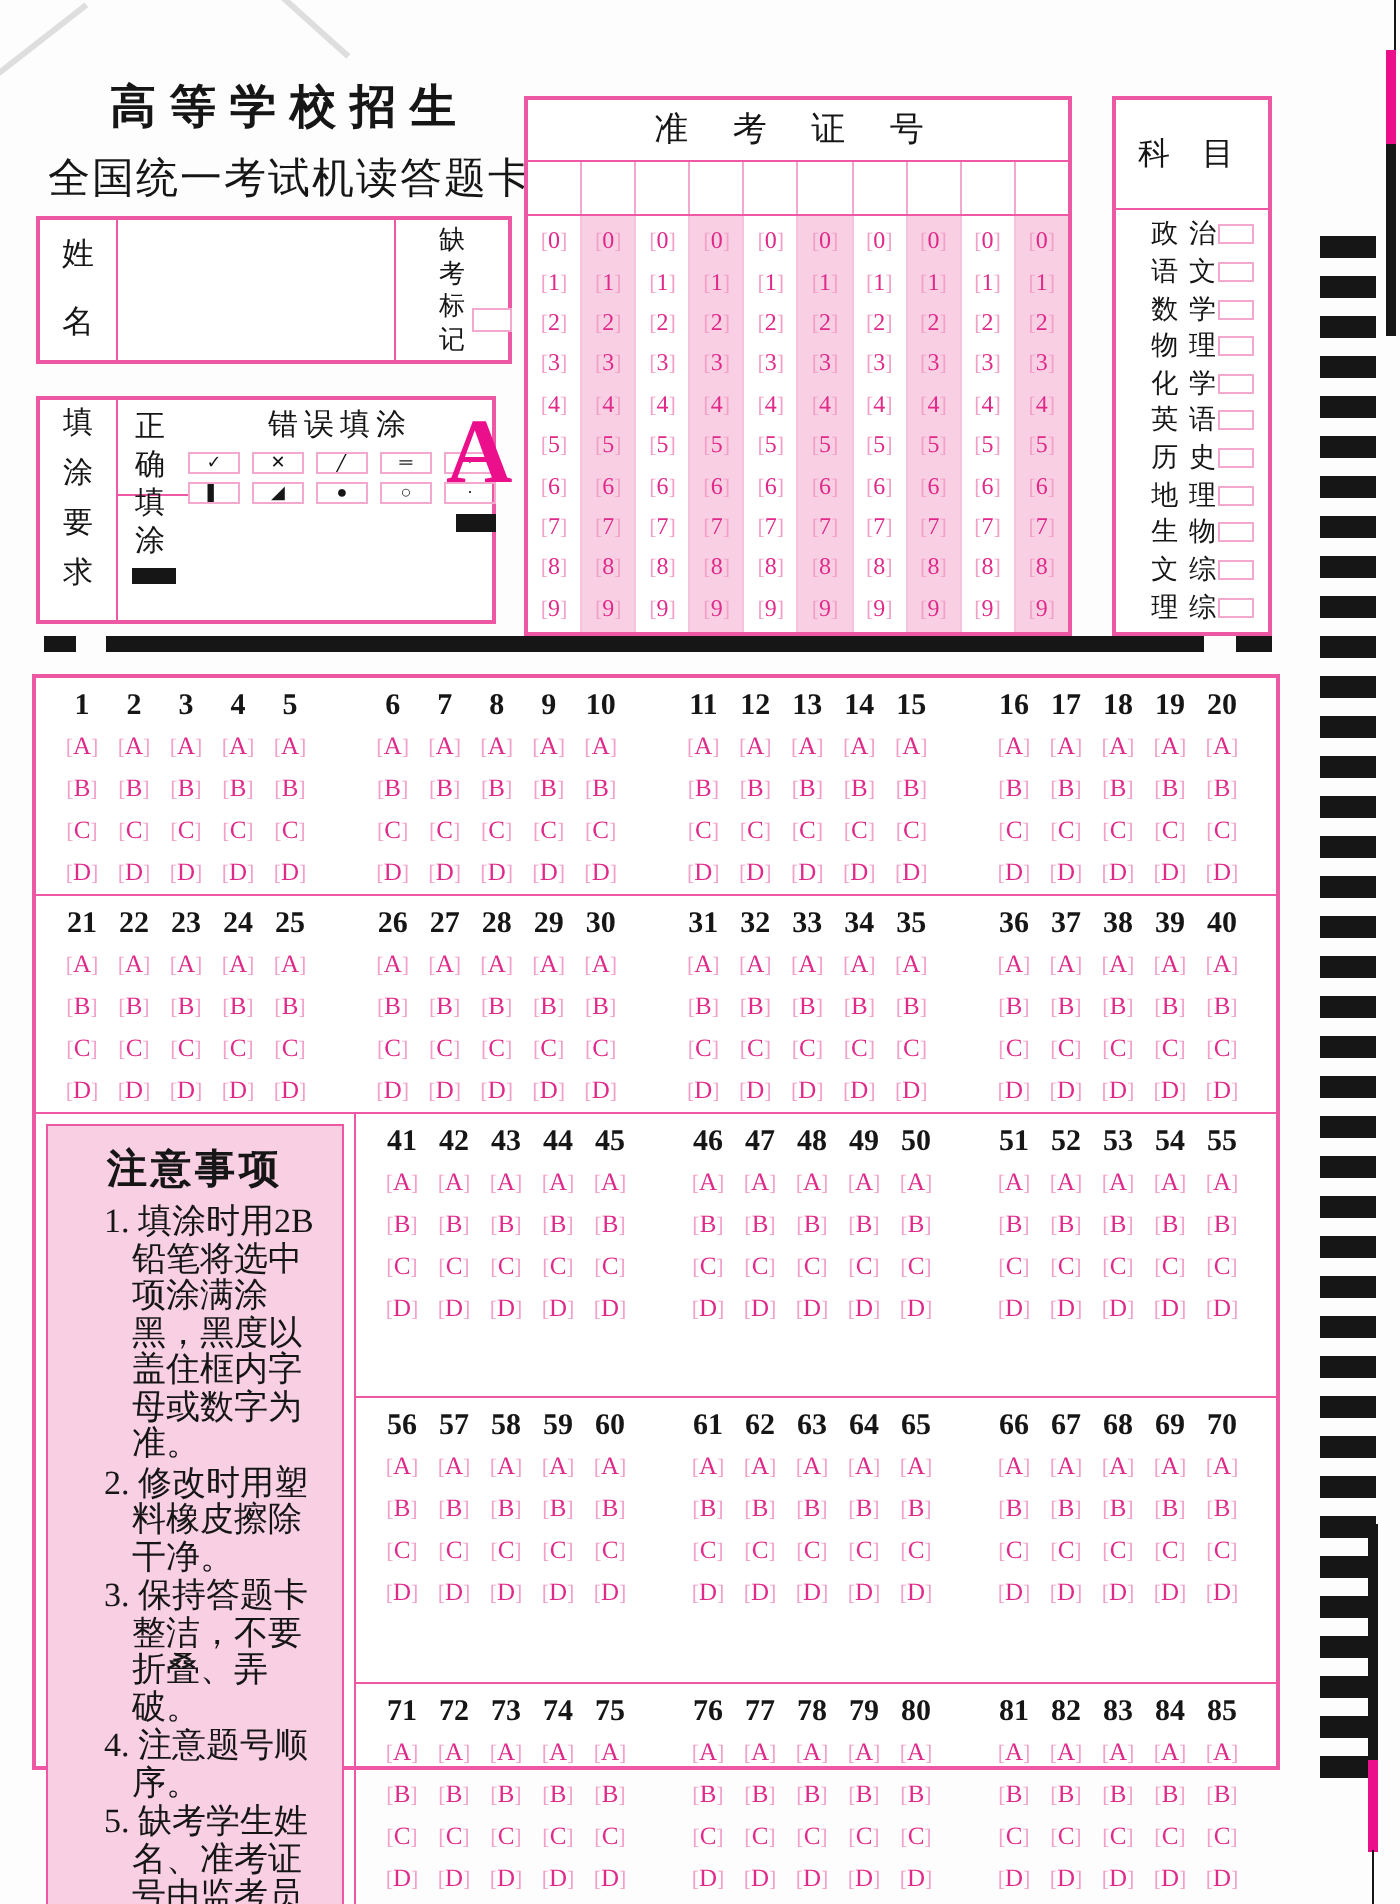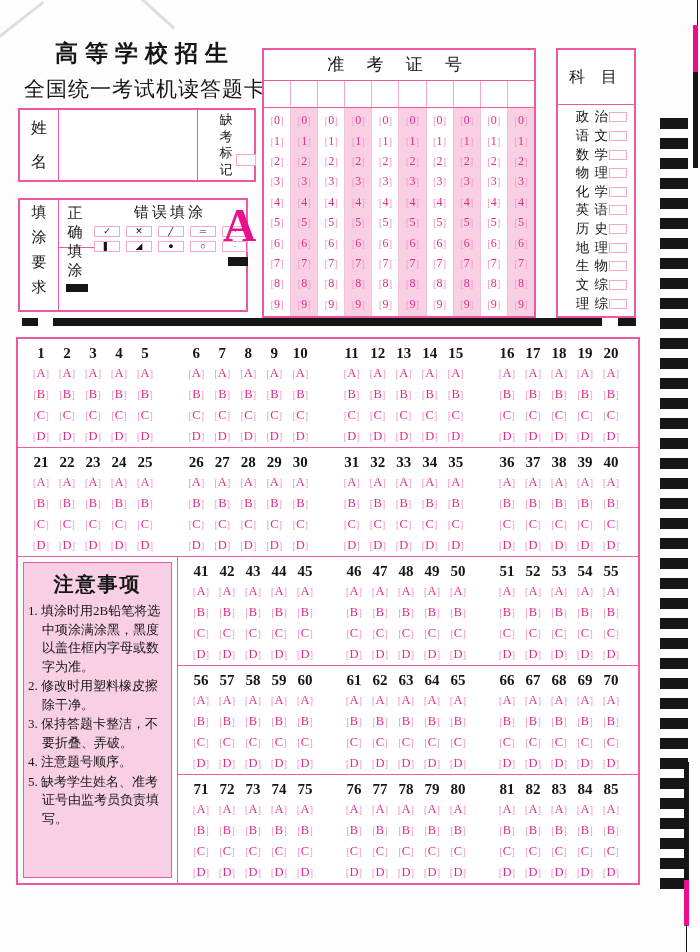--- a/index.html
+++ b/index.html
@@ -89,21 +89,21 @@
   .right-col .band{flex:1}
   .right-col .band.bordered{border-bottom:1px solid var(--pink)}
   .qgroup{display:flex}
   .qcell{width:26px;text-align:center}
   .qnum{font-size:15px;font-weight:bold;height:19px;line-height:19px;color:var(--ink)}
   .qcell .bub{height:21px;line-height:21px;font-size:12.5px}
 
   
   .notes-panel{background:var(--fill);border:1px solid var(--pink);height:100%;box-sizing:border-box;overflow:hidden}
   .notes-title{font-size:20px;font-weight:bold;text-align:center;letter-spacing:2px;margin:8px 0 4px}
-  .note{font-size:13px;line-height:18.5px;padding-left:18px;text-indent:-14px;margin:0 4px 1px 0}
+  .note{font-size:17px;line-height:18.5px;padding-left:18px;text-indent:-14px;margin:0 4px 1px 24px}
 
   
   .tmark{position:absolute;left:660px;width:28px;height:11px;background:var(--ink)}
   .reg{position:absolute;background:var(--ink)}
   .reg.m{background:var(--marker)}
 
   .footer{font-size:14.5px;color:var(--gray);letter-spacing:1.5px;white-space:pre}
 </style>
 </head>
 <body>

